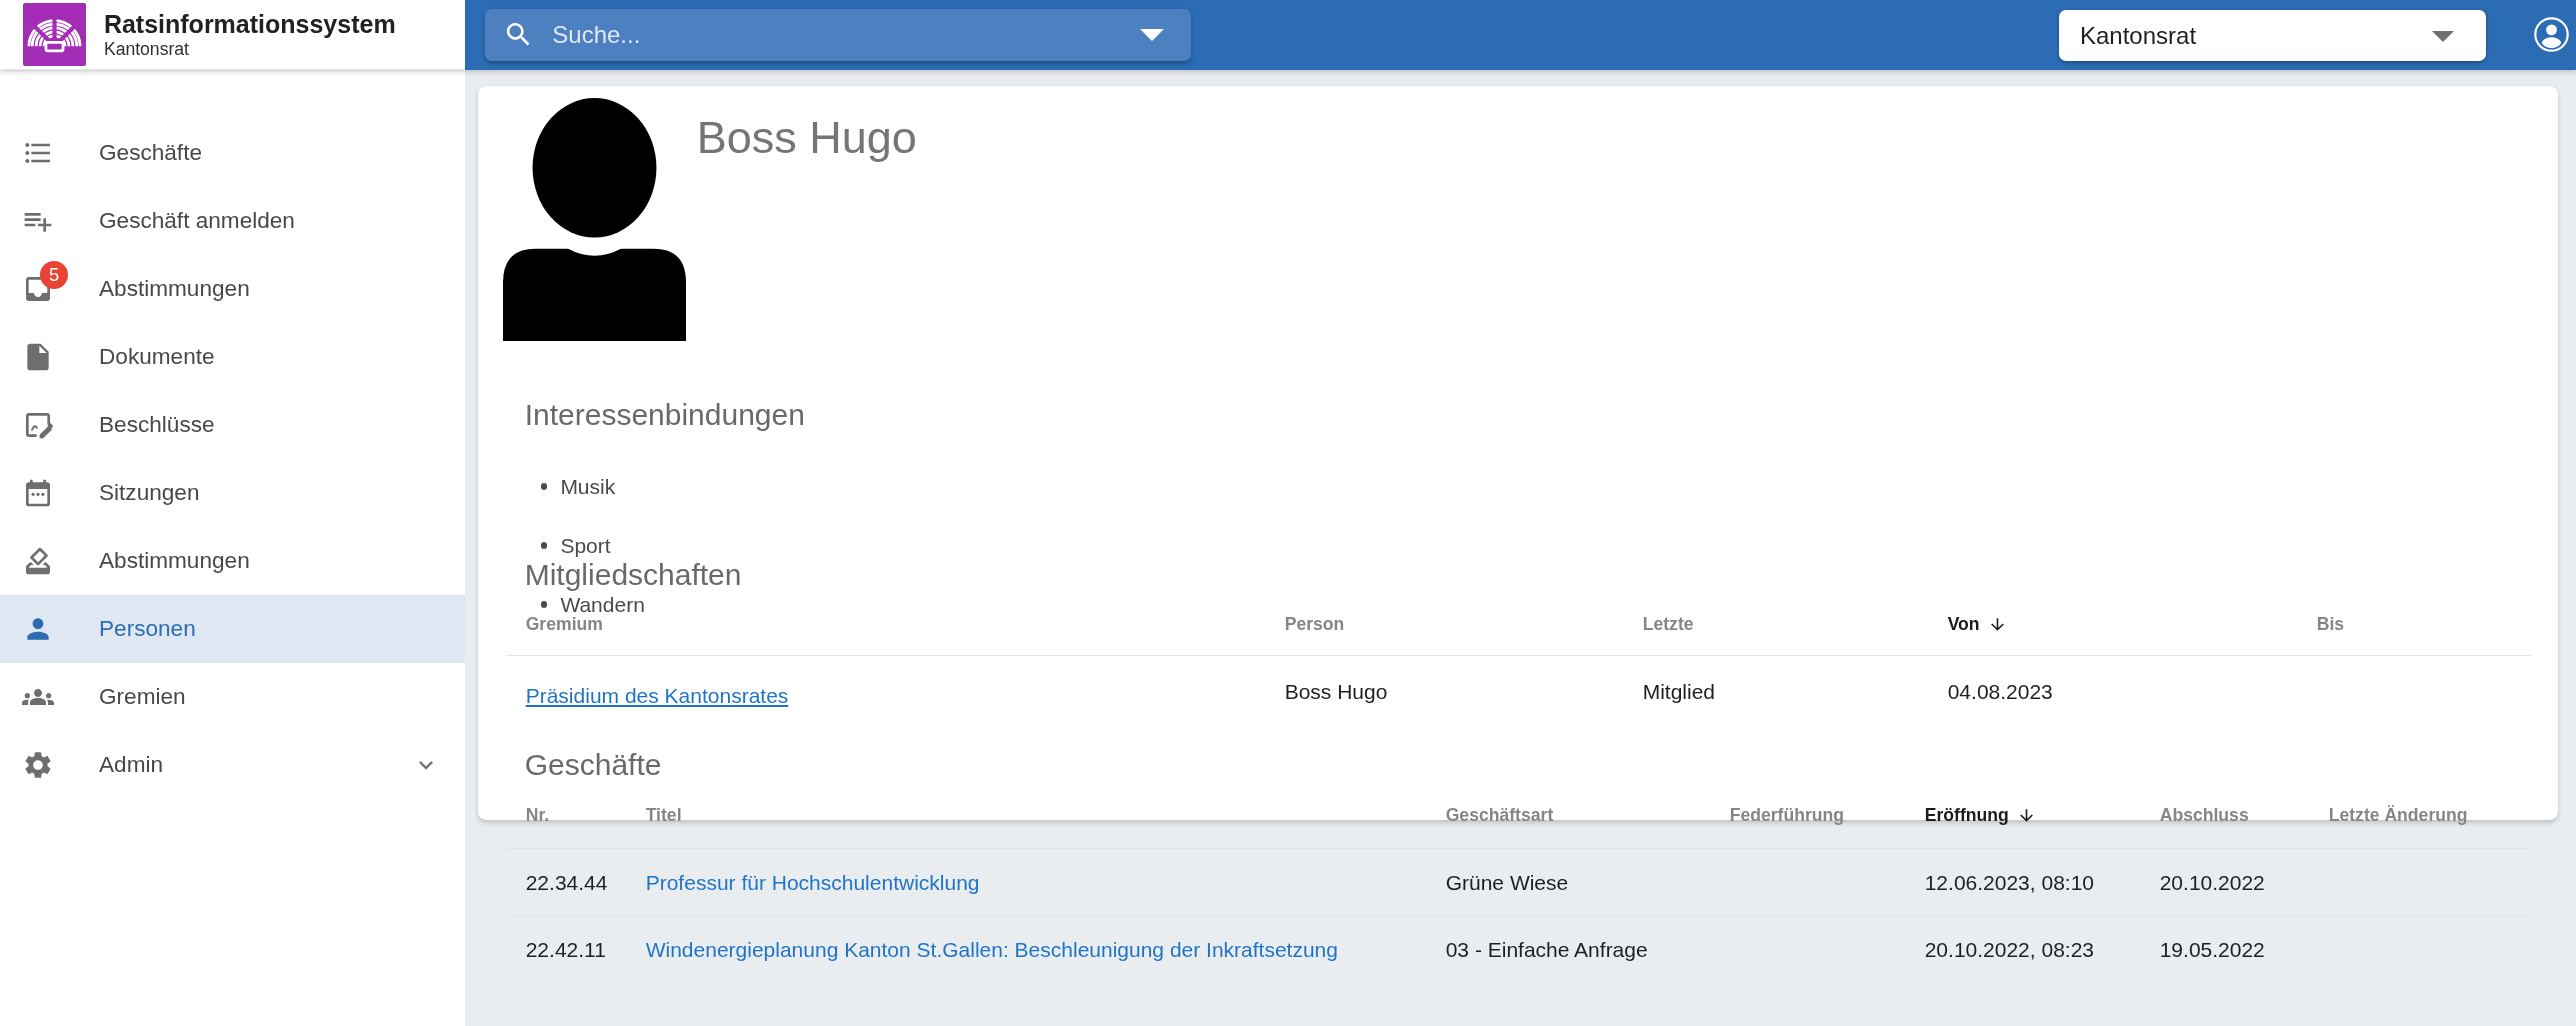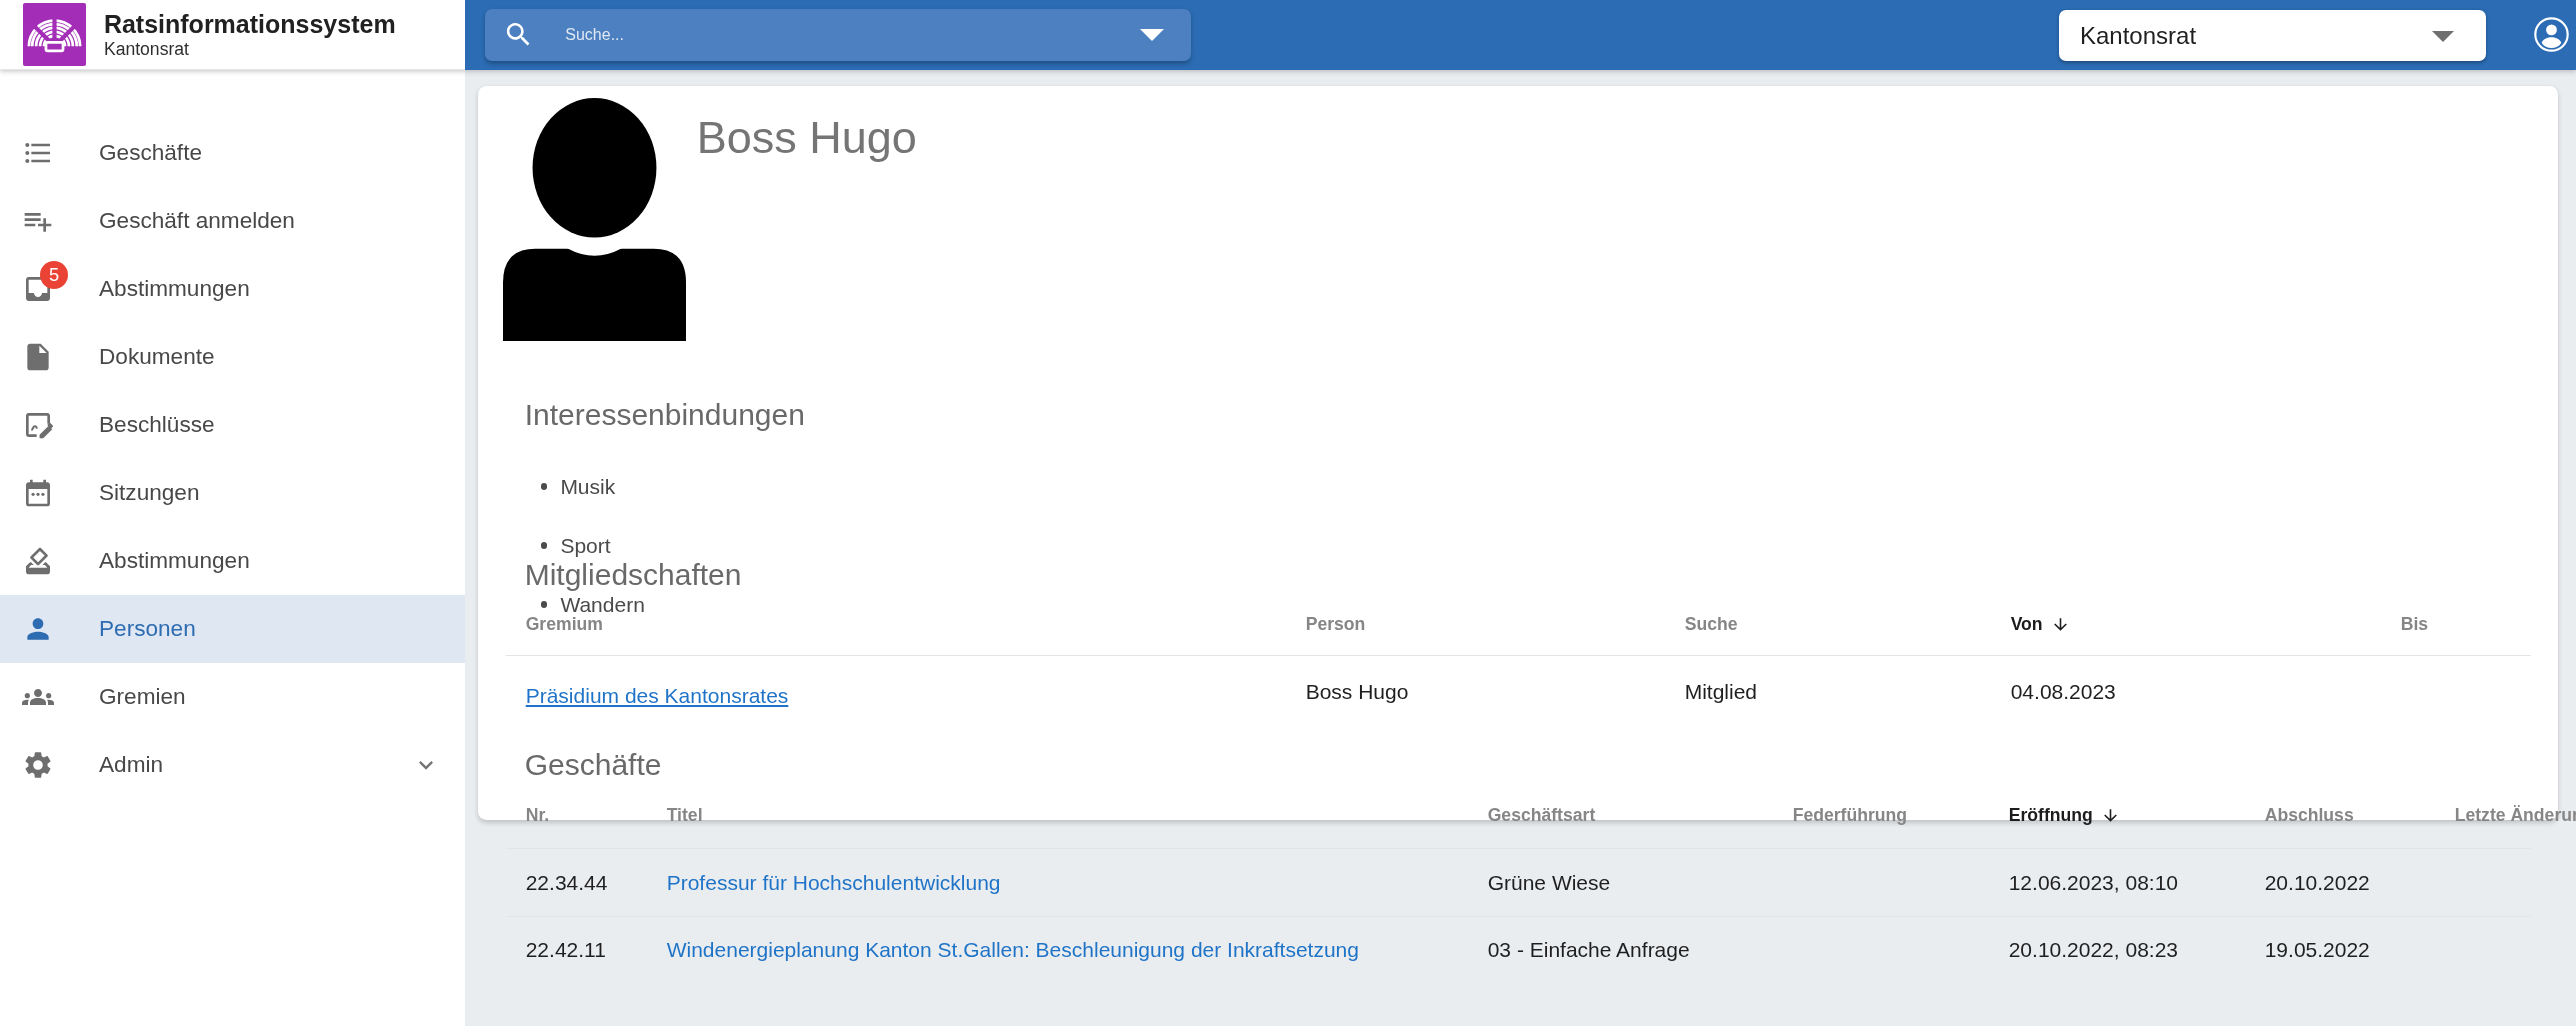--- a/index.html
+++ b/index.html
@@ -16,21 +16,21 @@
   .logo-box { width:63px; height:63px; flex:0 0 auto; }
   .app-titles { margin-left:18.3px; }
   .app-title { font-size:25px; font-weight:bold; color:#212121; line-height:30px; }
   .app-subtitle { font-size:17.6px; color:#2f2f2f; line-height:21px; }
   .header-blue { flex:1; background:#2b6cb4; position:relative; }
   .search-box { position:absolute; left:20px; top:8.5px; width:706px; height:52px;
                 background:#4d80c0; border-radius:7px; display:flex; align-items:center;
                 box-shadow:0 2.1px 4.2px rgba(0,0,0,.25); }
   .search-box .sicon { width:31px; height:31px; margin-left:18.3px; flex:0 0 auto; }
   .search-input { background:transparent; border:none; outline:none; color:#fef9c3;
-                  font-size:16px; font-family:inherit; margin-left:31px; width:550px; }
+                  font-size:24px; font-family:inherit; margin-left:18px; width:550px; }
   .search-input::placeholder { color:rgba(255,255,255,.82); }
   .caret-down { width:0; height:0; border-left:12px solid transparent; border-right:12px solid transparent;
                 border-top:12px solid #ffffff; position:absolute; right:27px; top:20.4px; }
   .council-select { position:absolute; right:90px; top:10px; width:427px; height:51px; background:#fff;
                     border-radius:7px; display:flex; align-items:center; padding-left:21px;
                     box-shadow:0 1.4px 3.5px rgba(0,0,0,.3); }
   .council-select .val { font-size:24px; color:#1f1f1f; }
   .council-caret { width:0; height:0; border-left:11.3px solid transparent; border-right:11.3px solid transparent;
                    border-top:11.3px solid #6f6f6f; position:absolute; right:32px; top:21px; }
   .user-btn { position:absolute; right:5.6px; top:15.5px; width:37px; height:37px; }
@@ -50,21 +50,21 @@
   
   .main { position:absolute; left:465px; top:70px; right:0; bottom:0; background:#eaedf0; }
   .card { position:absolute; left:12.7px; top:16px; width:2080px; height:734px; background:#ffffff;
           border-radius:8.5px; box-shadow:0 2.1px 5.6px rgba(0,0,0,.18); }
   .avatar-ph { position:absolute; left:25px; top:12px; width:183px; height:243px; }
   .person-name { position:absolute; left:219px; top:22px; font-size:45px; line-height:59px; color:#757575; }
   .sec-title { position:absolute; left:47px; font-size:30px; line-height:38px; color:#696969; }
   .interests { position:absolute; left:47px; top:357px; }
   .interest-item { display:flex; align-items:center; height:31px; font-size:21px; color:#4a4a4a;margin-top:28px; }
   .interest-item .dot { width:6.3px; height:6.3px; border-radius:50%; background:#4a4a4a; margin:0 13.4px 0 16px; flex:0 0 auto; }
-  .grid-head, .grid-row { position:absolute; left:28px; width:2025px; display:grid;gap:21px; }
+  .grid-head, .grid-row { position:absolute; left:28px; width:2025px; display:grid; }
   .t1 { grid-template-columns:759px 358px 305px 369px 234px; }
   .t2 { grid-template-columns:120px 800px 284px 195px 235px 169px 221px; }
   .grid-head { border-bottom:1.4px solid #e2e4e6; }
   .cell { display:flex; align-items:center; padding-left:20px; white-space:nowrap; overflow:hidden; }
   .hcell { font-size:17.6px; font-weight:bold; color:#868686; }
   .hcell.sorted { color:#1d1d1d; }
   .hcell .sort-arrow { width:19px; height:19px; fill:#1d1d1d; margin-left:8.5px; }
   .rcell { font-size:21px; color:#1f1f1f; }
   a.tlink { color:#1f74c8; text-decoration:none; cursor:pointer; }
   a.tlink.underlined { text-decoration:underline;margin-top:8px; }
@@ -229,21 +229,21 @@
     <div class="sec-title" style="top:470px;">Mitgliedschaften</div>
 
     <div class="grid-head t1" style="top:508px; height:62px;">
       <div class="cell hcell">
           <span>Gremium</span>
         </div>
       <div class="cell hcell">
           <span>Person</span>
         </div>
       <div class="cell hcell">
-          <span>Suche</span>
+          <span>Letzte</span>
         </div>
       <div class="cell hcell sorted">
           <span>Von</span>
         <svg class="sort-arrow" viewBox="0 0 24 24">
             <path d="M20 12l-1.41-1.41L13 16.17V4h-2v12.17l-5.58-5.59L4 12l8 8 8-8z"></path>
           </svg>
       </div>
       <div class="cell hcell">
           <span>Bis</span>
         </div>

